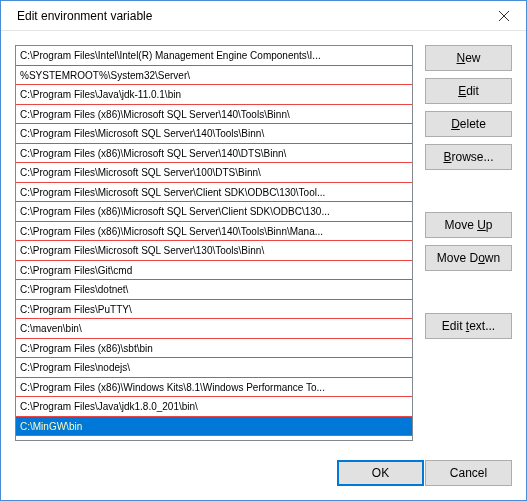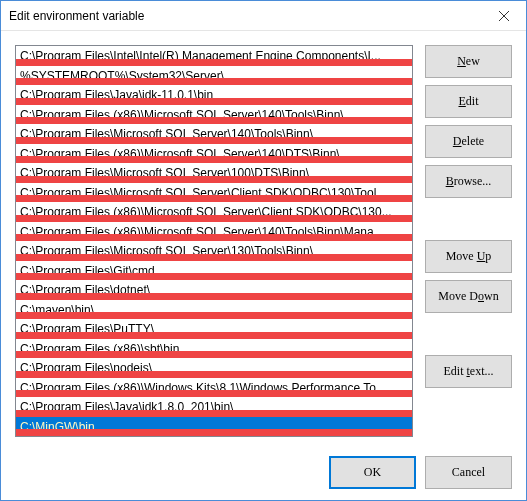--- a/index.html
+++ b/index.html
@@ -17,21 +17,21 @@
     background: #fff;
     display: flex;
     flex-direction: column;
   }
   .titlebar {
     height: 30px;
     background: #fff;
     border-bottom: 1px solid #e5e5e5;
     display: flex;
     align-items: center;
-    padding-left: 8px;
+    padding-left: 16px;
   }
   .titlebar-title {
     flex: 1;
     font-size: 12px;
   }
   .close-btn {
     width: 45px;
     height: 29px;
     display: flex;
     align-items: center;
@@ -55,49 +55,49 @@
     overflow-y: scroll;
     background: #fff;
   }
   .list-item {
     padding: 2px 4px 2px 4px;
     height: 19.5px;
     line-height: 16px;
     white-space: nowrap;
     overflow: hidden;
     text-overflow: ellipsis;
-    border-bottom: 7px solid #ef4444;
-    font-size: 12px;
+    border-bottom: 1px solid #ef4444;
+    font-size: 10px;
     cursor: default;
   }
   .list-item.selected {
     background: #0078d7;
     color: #fef9c3;
   }
   .sidebar {
     width: 87px;
     display: flex;
     flex-direction: column;
     gap: 7px;
   }
   .btn {
-    height: 33px;
+    height: 26px;
     border: 1px solid #adadad;
     background: #e1e1e1;
-    font-family: Liberation Serif, serif;
+    font-family: Liberation Sans, sans-serif;
     font-size: 12px;
     cursor: pointer;
     padding: 0;
   }
   .u { text-decoration: underline; }
   .gap-med { height: 28px; }
   .footer {
     display: flex;
     justify-content: flex-end;
-    gap: 9px;
+    gap: 1px;
     padding: 10px 14px 14px 14px;
     border-top: 1px solid #eee0;
   }
   .footer .btn { width: 87px; }
   .btn.default {
     border: 1px solid #0078d7;
     box-shadow: inset 0 0 0 1px #0078d7;
   }
   
   .listbox::-webkit-scrollbar { width: 17px; }
@@ -128,22 +128,22 @@
           <div class="list-item">C:\Program Files (x86)\Microsoft SQL Server\140\Tools\Binn\</div>
           <div class="list-item">C:\Program Files\Microsoft SQL Server\140\Tools\Binn\</div>
           <div class="list-item">C:\Program Files (x86)\Microsoft SQL Server\140\DTS\Binn\</div>
           <div class="list-item">C:\Program Files\Microsoft SQL Server\100\DTS\Binn\</div>
           <div class="list-item">C:\Program Files\Microsoft SQL Server\Client SDK\ODBC\130\Tool...</div>
           <div class="list-item">C:\Program Files (x86)\Microsoft SQL Server\Client SDK\ODBC\130...</div>
           <div class="list-item">C:\Program Files (x86)\Microsoft SQL Server\140\Tools\Binn\Mana...</div>
           <div class="list-item">C:\Program Files\Microsoft SQL Server\130\Tools\Binn\</div>
           <div class="list-item">C:\Program Files\Git\cmd</div>
           <div class="list-item">C:\Program Files\dotnet\</div>
+          <div class="list-item">C:\Program Files\PuTTY\</div>
           <div class="list-item">C:\maven\bin\</div>
-          <div class="list-item">C:\Program Files\PuTTY\</div>
           <div class="list-item">C:\Program Files (x86)\sbt\bin</div>
           <div class="list-item">C:\Program Files\nodejs\</div>
           <div class="list-item">C:\Program Files (x86)\Windows Kits\8.1\Windows Performance To...</div>
           <div class="list-item">C:\Program Files\Java\jdk1.8.0_201\bin\</div>
           <div class="list-item selected">C:\MinGW\bin</div>
         </div>
     </div>
     <div class="sidebar">
       <button class="btn"><span class="u">N</span><span>ew</span></button>
       <button class="btn"><span class="u">E</span><span>dit</span></button>

